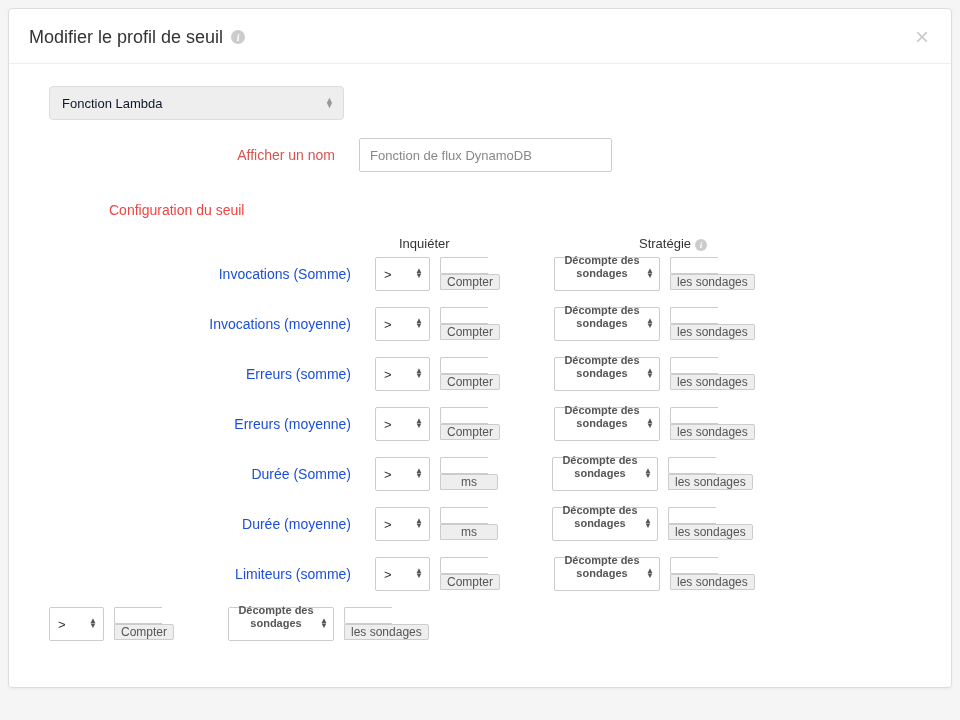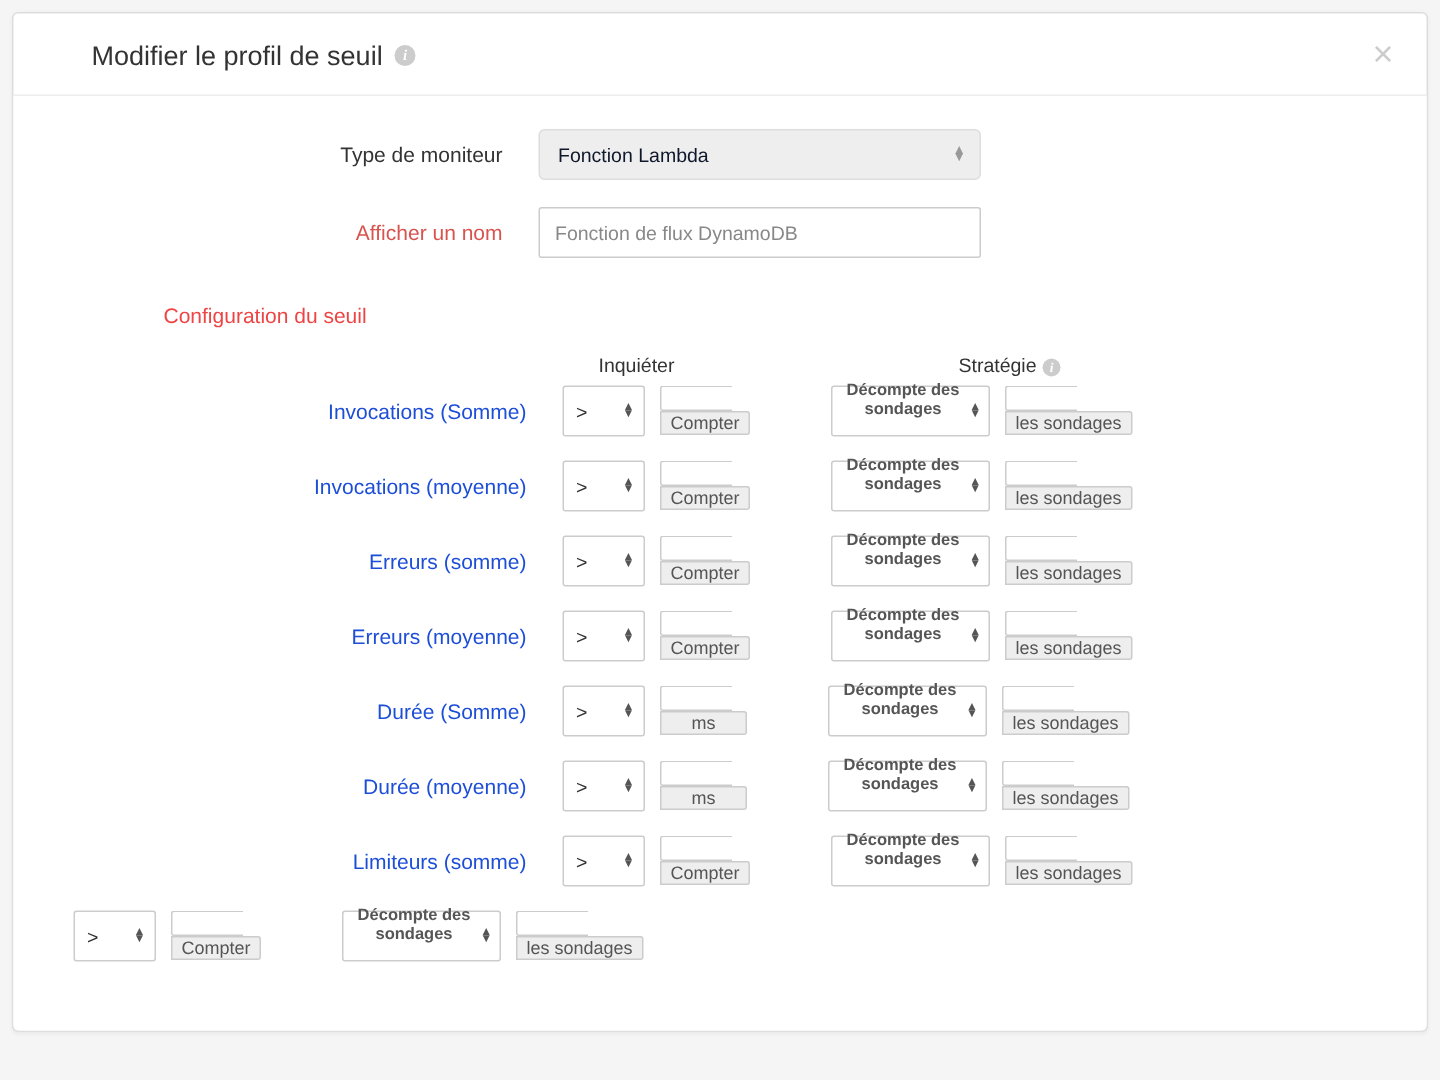--- a/index.html
+++ b/index.html
@@ -25,21 +25,20 @@
       padding: 16px 18px 14px 20px;
       border-bottom: 1px solid #eee;
     }
     .modal-title {
       font-size: 18px;
       font-weight: 500;
       color: #333;
       display: flex;
       align-items: center;
       gap: 8px;
-      margin-left: 32px;
     }
     .info-icon {
       display: inline-flex;
       width: 14px; height: 14px;
       border-radius: 50%;
       background: #ccc;
       color: #fff;
       font-size: 10px;
       font-weight: bold;
       align-items: center;
@@ -109,21 +108,21 @@
       position: absolute;
       right: 10px;
       top: 50%;
       transform: translateY(-50%);
       color: #999;
       font-size: 9px;
       line-height: 0.6;
       pointer-events: none;
     }
     .text-input {
-      width: 295px;
+      width: 253px;
       height: 34px;
       border: 1px solid #ccc;
       border-radius: 2px;
       padding: 0 10px;
       font-size: 13px;
       color: #888;
     }
     .section-label {
       font-size: 14px;
       color: #ef4444;
@@ -238,21 +237,20 @@
     <div class="modal-title">
       <span>Modifier le profil de seuil</span>
       <span class="info-icon">i</span>
     </div>
     <button class="close-btn">×</button>
   </div>
 
   <div class="modal-body">
 
     <div class="form-row">
-      <div class="form-label">Type de moniteur</div>
       <div class="select-wrap">
         <div class="select-disabled">Fonction Lambda</div>
         <div class="select-caret">▲<br>▼</div>
       </div>
     </div>
 
     <div class="form-row">
       <div class="form-label required">Afficher un nom</div>
       <input class="text-input" type="text" value="Fonction de flux DynamoDB" style="">
     </div>

